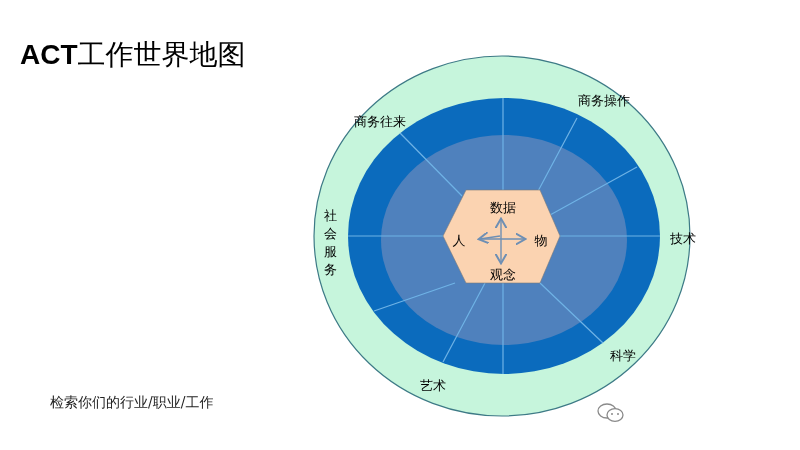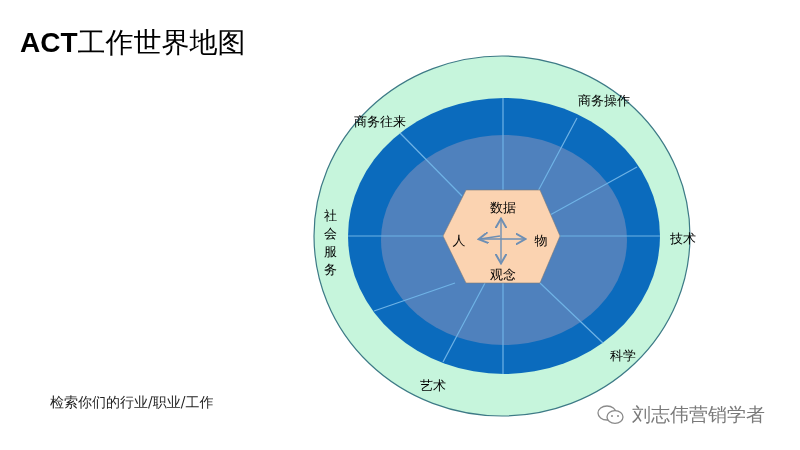--- a/index.html
+++ b/index.html
@@ -1,17 +1,17 @@
 <!DOCTYPE html>
 <html><head>
 <meta charset="utf-8">
 <style>
   html, body { margin: 0; padding: 0; }
   body { width: 800px; height: 450px; background: #ffffff; position: relative; overflow: hidden; font-family: "DejaVu Sans", "Liberation Sans", sans-serif; }
-  .title { position: absolute; left: 20px; top: 24px; font-size: 28px; color: #000; white-space: nowrap; }
+  .title { position: absolute; left: 20px; top: 36px; font-size: 28px; color: #000; white-space: nowrap; }
   .title .latin { font-family: "Liberation Sans", sans-serif; font-weight: bold; }
   .title .cjk { font-family: "DejaVu Serif", serif; font-weight: normal; }
   .subtitle { position: absolute; left: 50px; top: 394px; font-size: 14px; color: #222; font-family: "DejaVu Serif", serif; white-space: nowrap; }
   .watermark { position: absolute; left: 596px; top: 402px; font-size: 19px; color: #7a7a7a; white-space: nowrap; display: flex; align-items: center; gap: 6px; }
   svg.diagram { position: absolute; left: 0; top: 0; }
   .lbl { font-size: 13px; fill: #000; font-family: "DejaVu Sans", sans-serif; }
 </style>
 </head>
 <body>
 
@@ -72,14 +72,13 @@
 
 <div class="subtitle">检索你们的行业/职业/工作</div>
 
 <div class="watermark">
   <svg width="30" height="22" viewBox="0 0 30 22">
     <ellipse cx="11" cy="9" rx="9" ry="7" fill="none" stroke="#8a8a8a" stroke-width="1.3"></ellipse>
     <ellipse cx="19" cy="13" rx="8" ry="6.3" fill="#fff" stroke="#8a8a8a" stroke-width="1.3"></ellipse>
     <circle cx="16" cy="12" r="1" fill="#8a8a8a"></circle>
       <circle cx="22" cy="12" r="1" fill="#8a8a8a"></circle>
   </svg>
-  <span>刘志伟营销学者</span>
 </div>
 
 </body></html>

